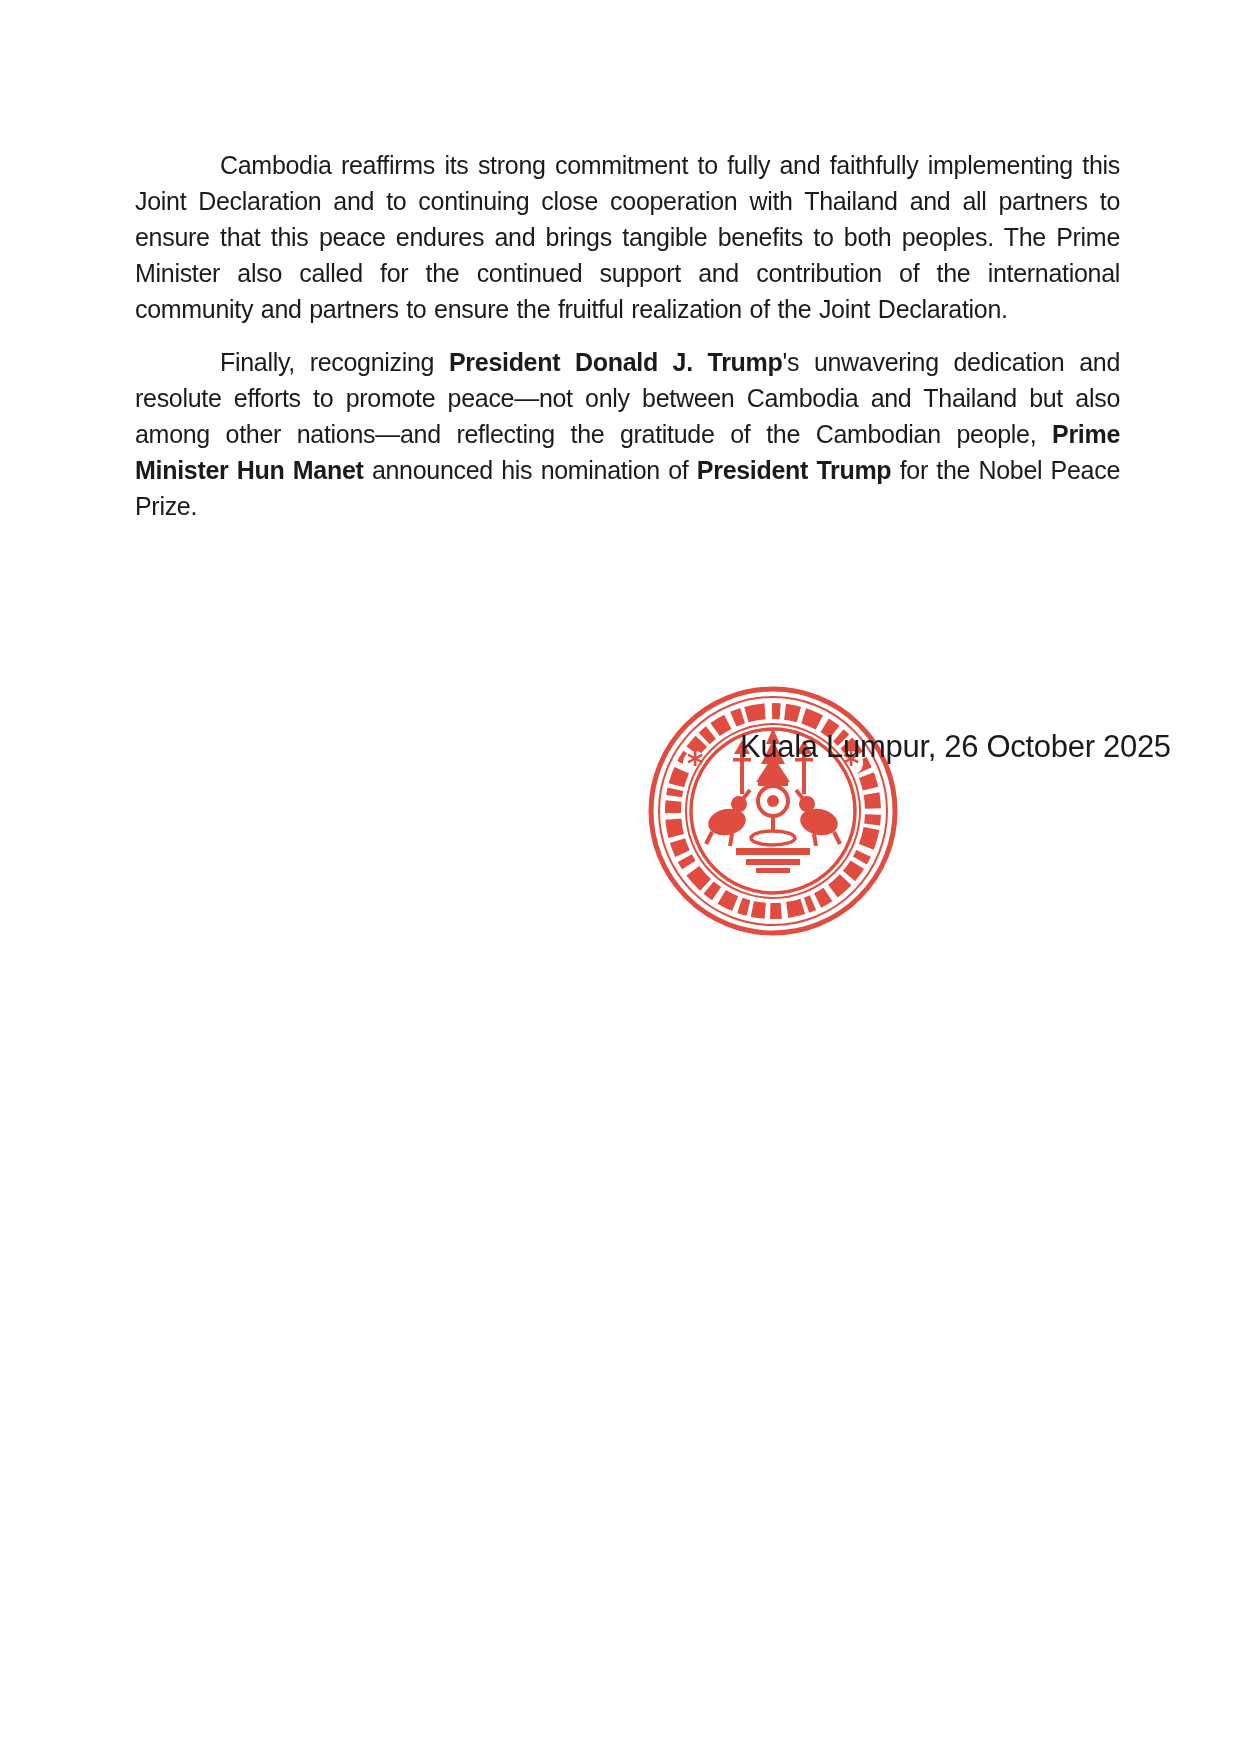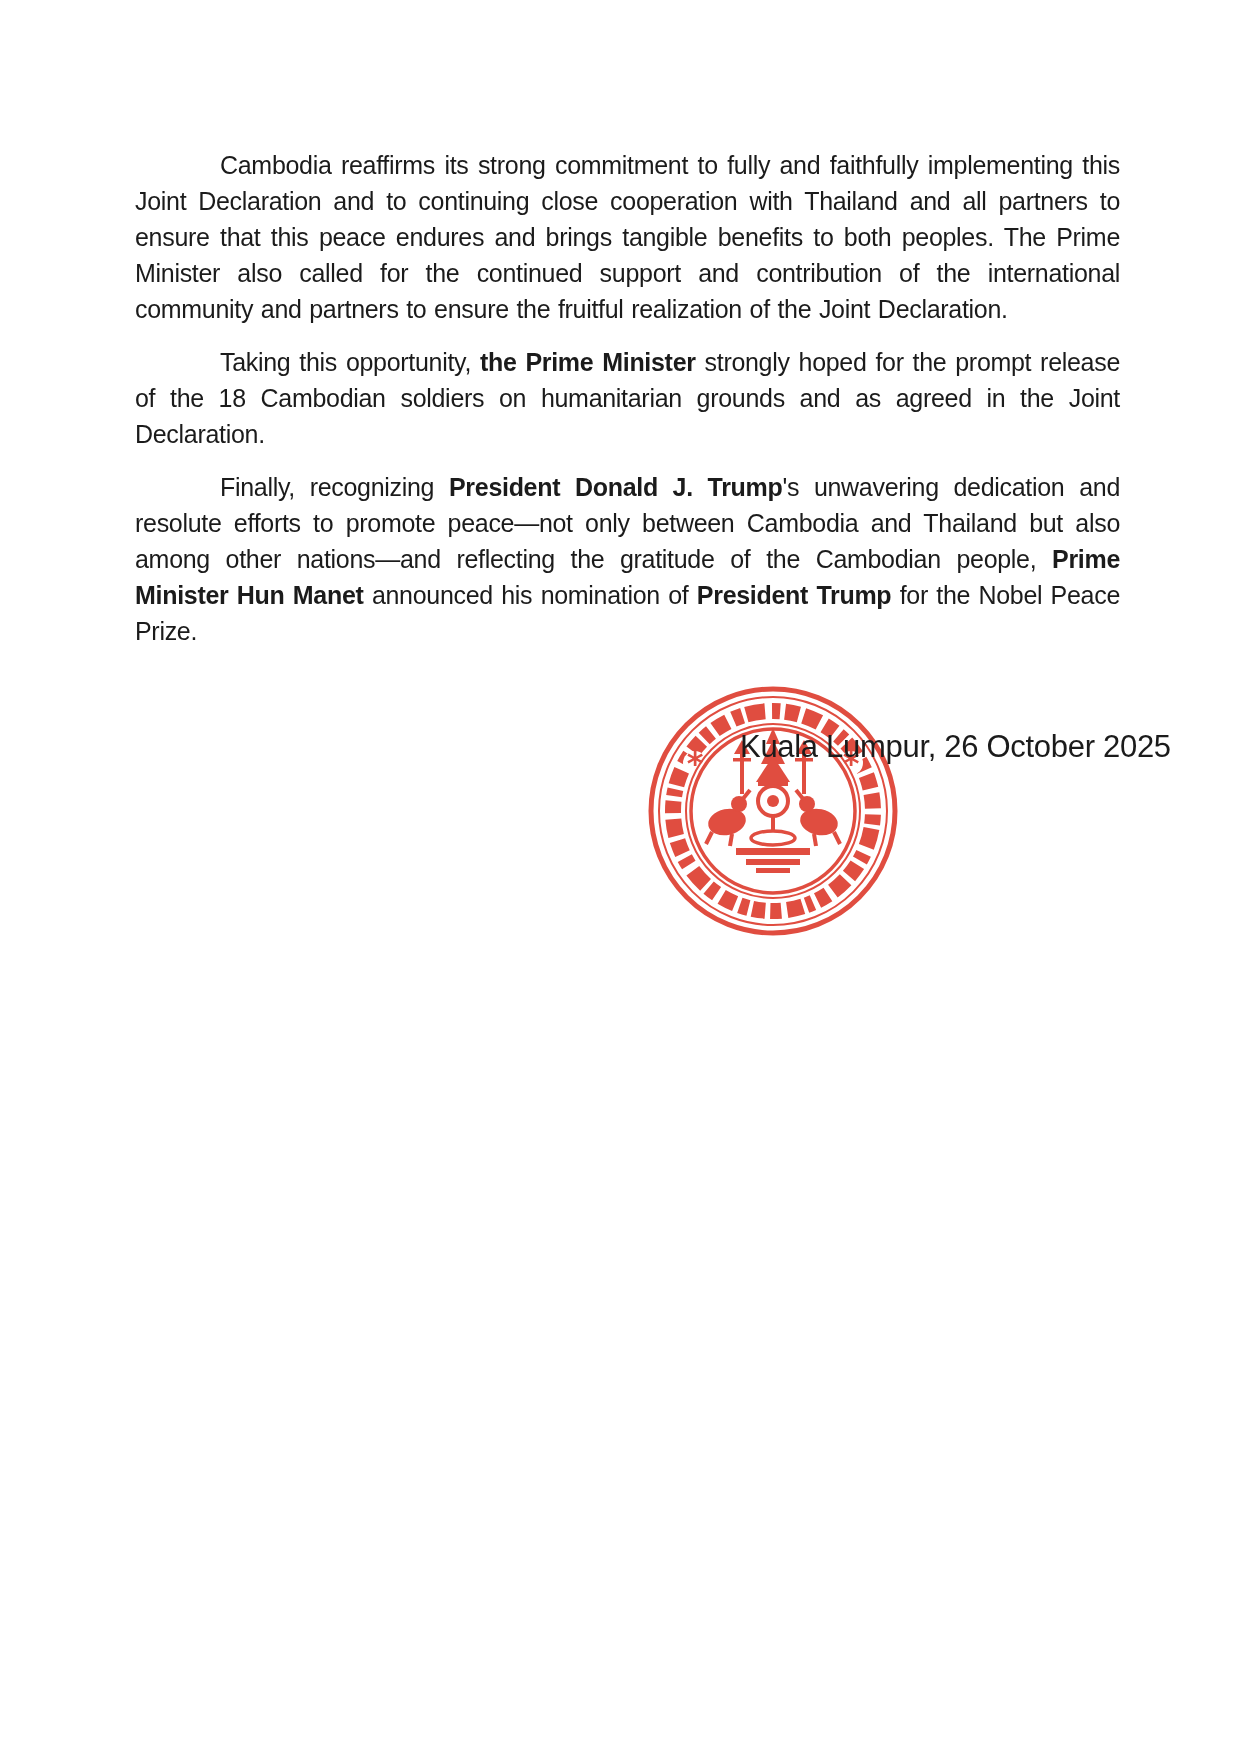--- a/index.html
+++ b/index.html
@@ -59,21 +59,20 @@
   .stamp .fl{fill:var(--stamp-color);stroke:none;}
   .stamp text{fill:var(--stamp-color);font-family:"DejaVu Sans",sans-serif;font-weight:bold;}
 </style>
 </head>
 <body>
 
 <div class="page">
 
   <div class="doc-body">
       <p><span>Cambodia reaffirms its strong commitment to fully and faithfully implementing this Joint Declaration and to continuing close cooperation with Thailand and all partners to ensure that this peace endures and brings tangible benefits to both peoples. The Prime Minister also called for the continued support and contribution of the international community and partners to ensure the fruitful realization of the Joint Declaration.</span></p>
-      <p><span>Taking this opportunity, </span><span class="b">the Prime Minister</span><span> strongly hoped for the prompt release of the 18 Cambodian soldiers on humanitarian grounds and as agreed in the Joint Declaration.</span></p>
       <p><span>Finally, recognizing </span><span class="b">President Donald J. Trump</span><span>'s unwavering dedication and resolute efforts to promote peace—not only between Cambodia and Thailand but also among other nations—and reflecting the gratitude of the Cambodian people, </span><span class="b">Prime Minister Hun Manet</span><span> announced his nomination of </span><span class="b">President Trump</span><span> for the Nobel Peace Prize.</span></p>
     </div>
 
   <div class="stamp">
     <svg viewBox="0 0 258 258">
 
       <circle class="ln" cx="129" cy="129" r="122" stroke-width="5"></circle>
       <circle class="ln" cx="129" cy="129" r="114" stroke-width="2"></circle>
 
       <circle class="ln" cx="129" cy="129" r="100" stroke-width="16" stroke-dasharray="9 5 15 6 10 4 19 7 8 5 14 5 17 6 12 5 7 4 16 6 11 5 13 4" transform="rotate(-18 129 129)"></circle>

